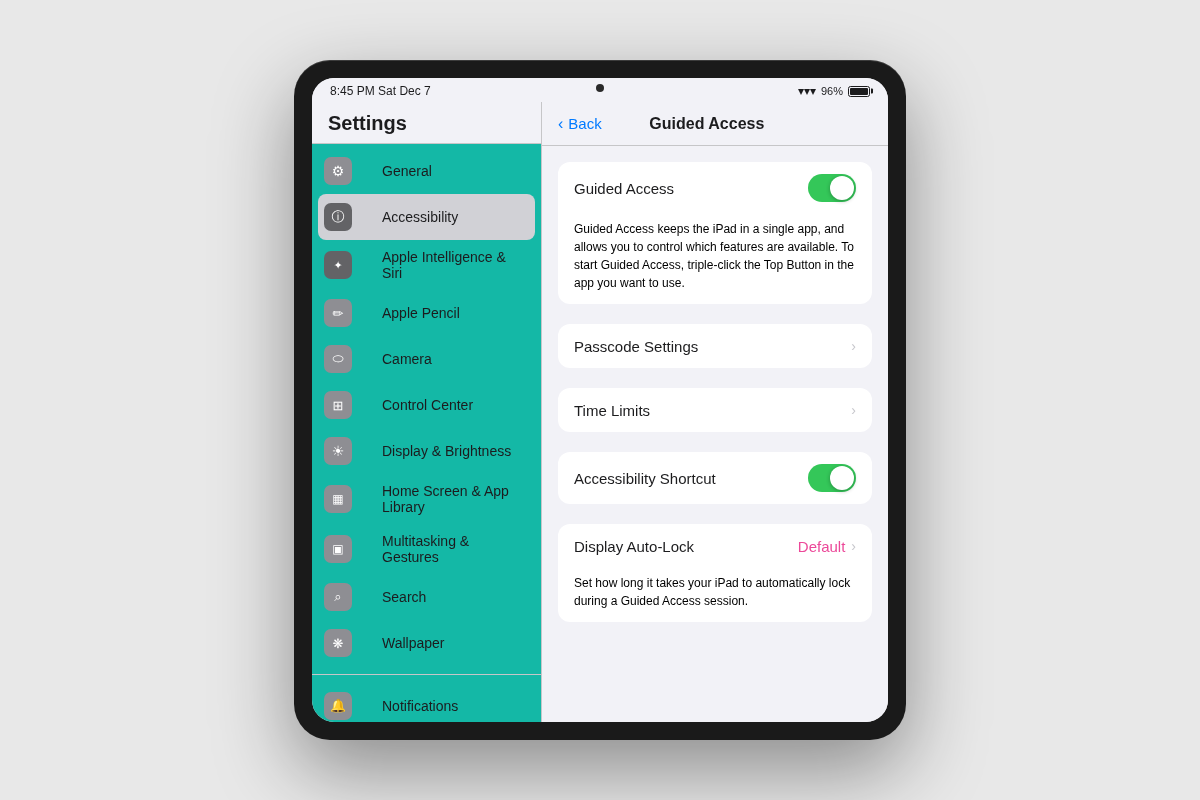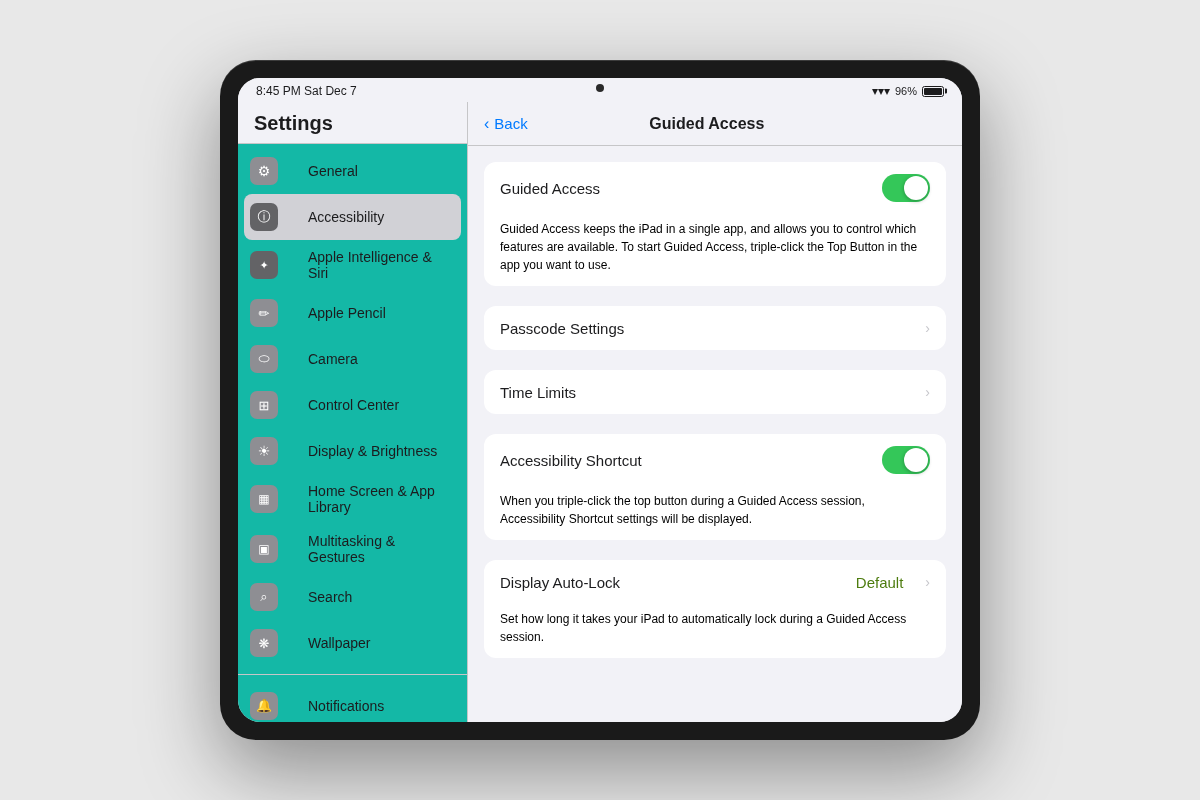--- a/index.html
+++ b/index.html
@@ -9,21 +9,21 @@
       height: 800px;
       background: #e8e8e8;
       display: flex;
       align-items: center;
       justify-content: center;
       font-family: -apple-system, BlinkMacSystemFont, 'SF Pro Text', 'Helvetica Neue', sans-serif;
       overflow: hidden;
     }
 
     .ipad-outer {
-      width: 760px;
+      width: 612px;
       height: 680px;
       background: #1a1a1a;
       border-radius: 36px;
       padding: 18px;
       box-shadow: 0 30px 80px rgba(0,0,0,0.4), inset 0 1px 0 rgba(255,255,255,0.15);
       position: relative;
     }
 
     .ipad-inner {
       width: 100%;
@@ -261,22 +261,22 @@
 
     .card-description {
       padding: 6px 16px 12px;
       font-size: 12px;
       color: #000000;
       line-height: 1.5;
     }
 
     .card-value {
       font-size: 15px;
-      color: #4d7c0f;
-      margin-right: 22px;
+      color: #ec4899;
+      margin-right: 6px;
     }
 
     .card-chevron {
       color: #c7c7cc;
       font-size: 14px;
     }
 
     
     .toggle {
       width: 48px;
@@ -447,23 +447,20 @@
             </div>
           </div>
 
           <div class="card">
             <div class="card-row">
               <span class="card-row-label">Accessibility Shortcut</span>
               <div class="toggle on">
                 <div class="toggle-thumb"></div>
               </div>
             </div>
-            <div class="card-description">
-              When you triple-click the top button during a Guided Access session, Accessibility Shortcut settings will be displayed.
-            </div>
           </div>
 
           <div class="card">
             <div class="card-row">
               <span class="card-row-label">Display Auto-Lock</span>
               <span class="card-value">Default</span>
               <span class="card-chevron">›</span>
             </div>
             <div class="card-description">
               Set how long it takes your iPad to automatically lock during a Guided Access session.

